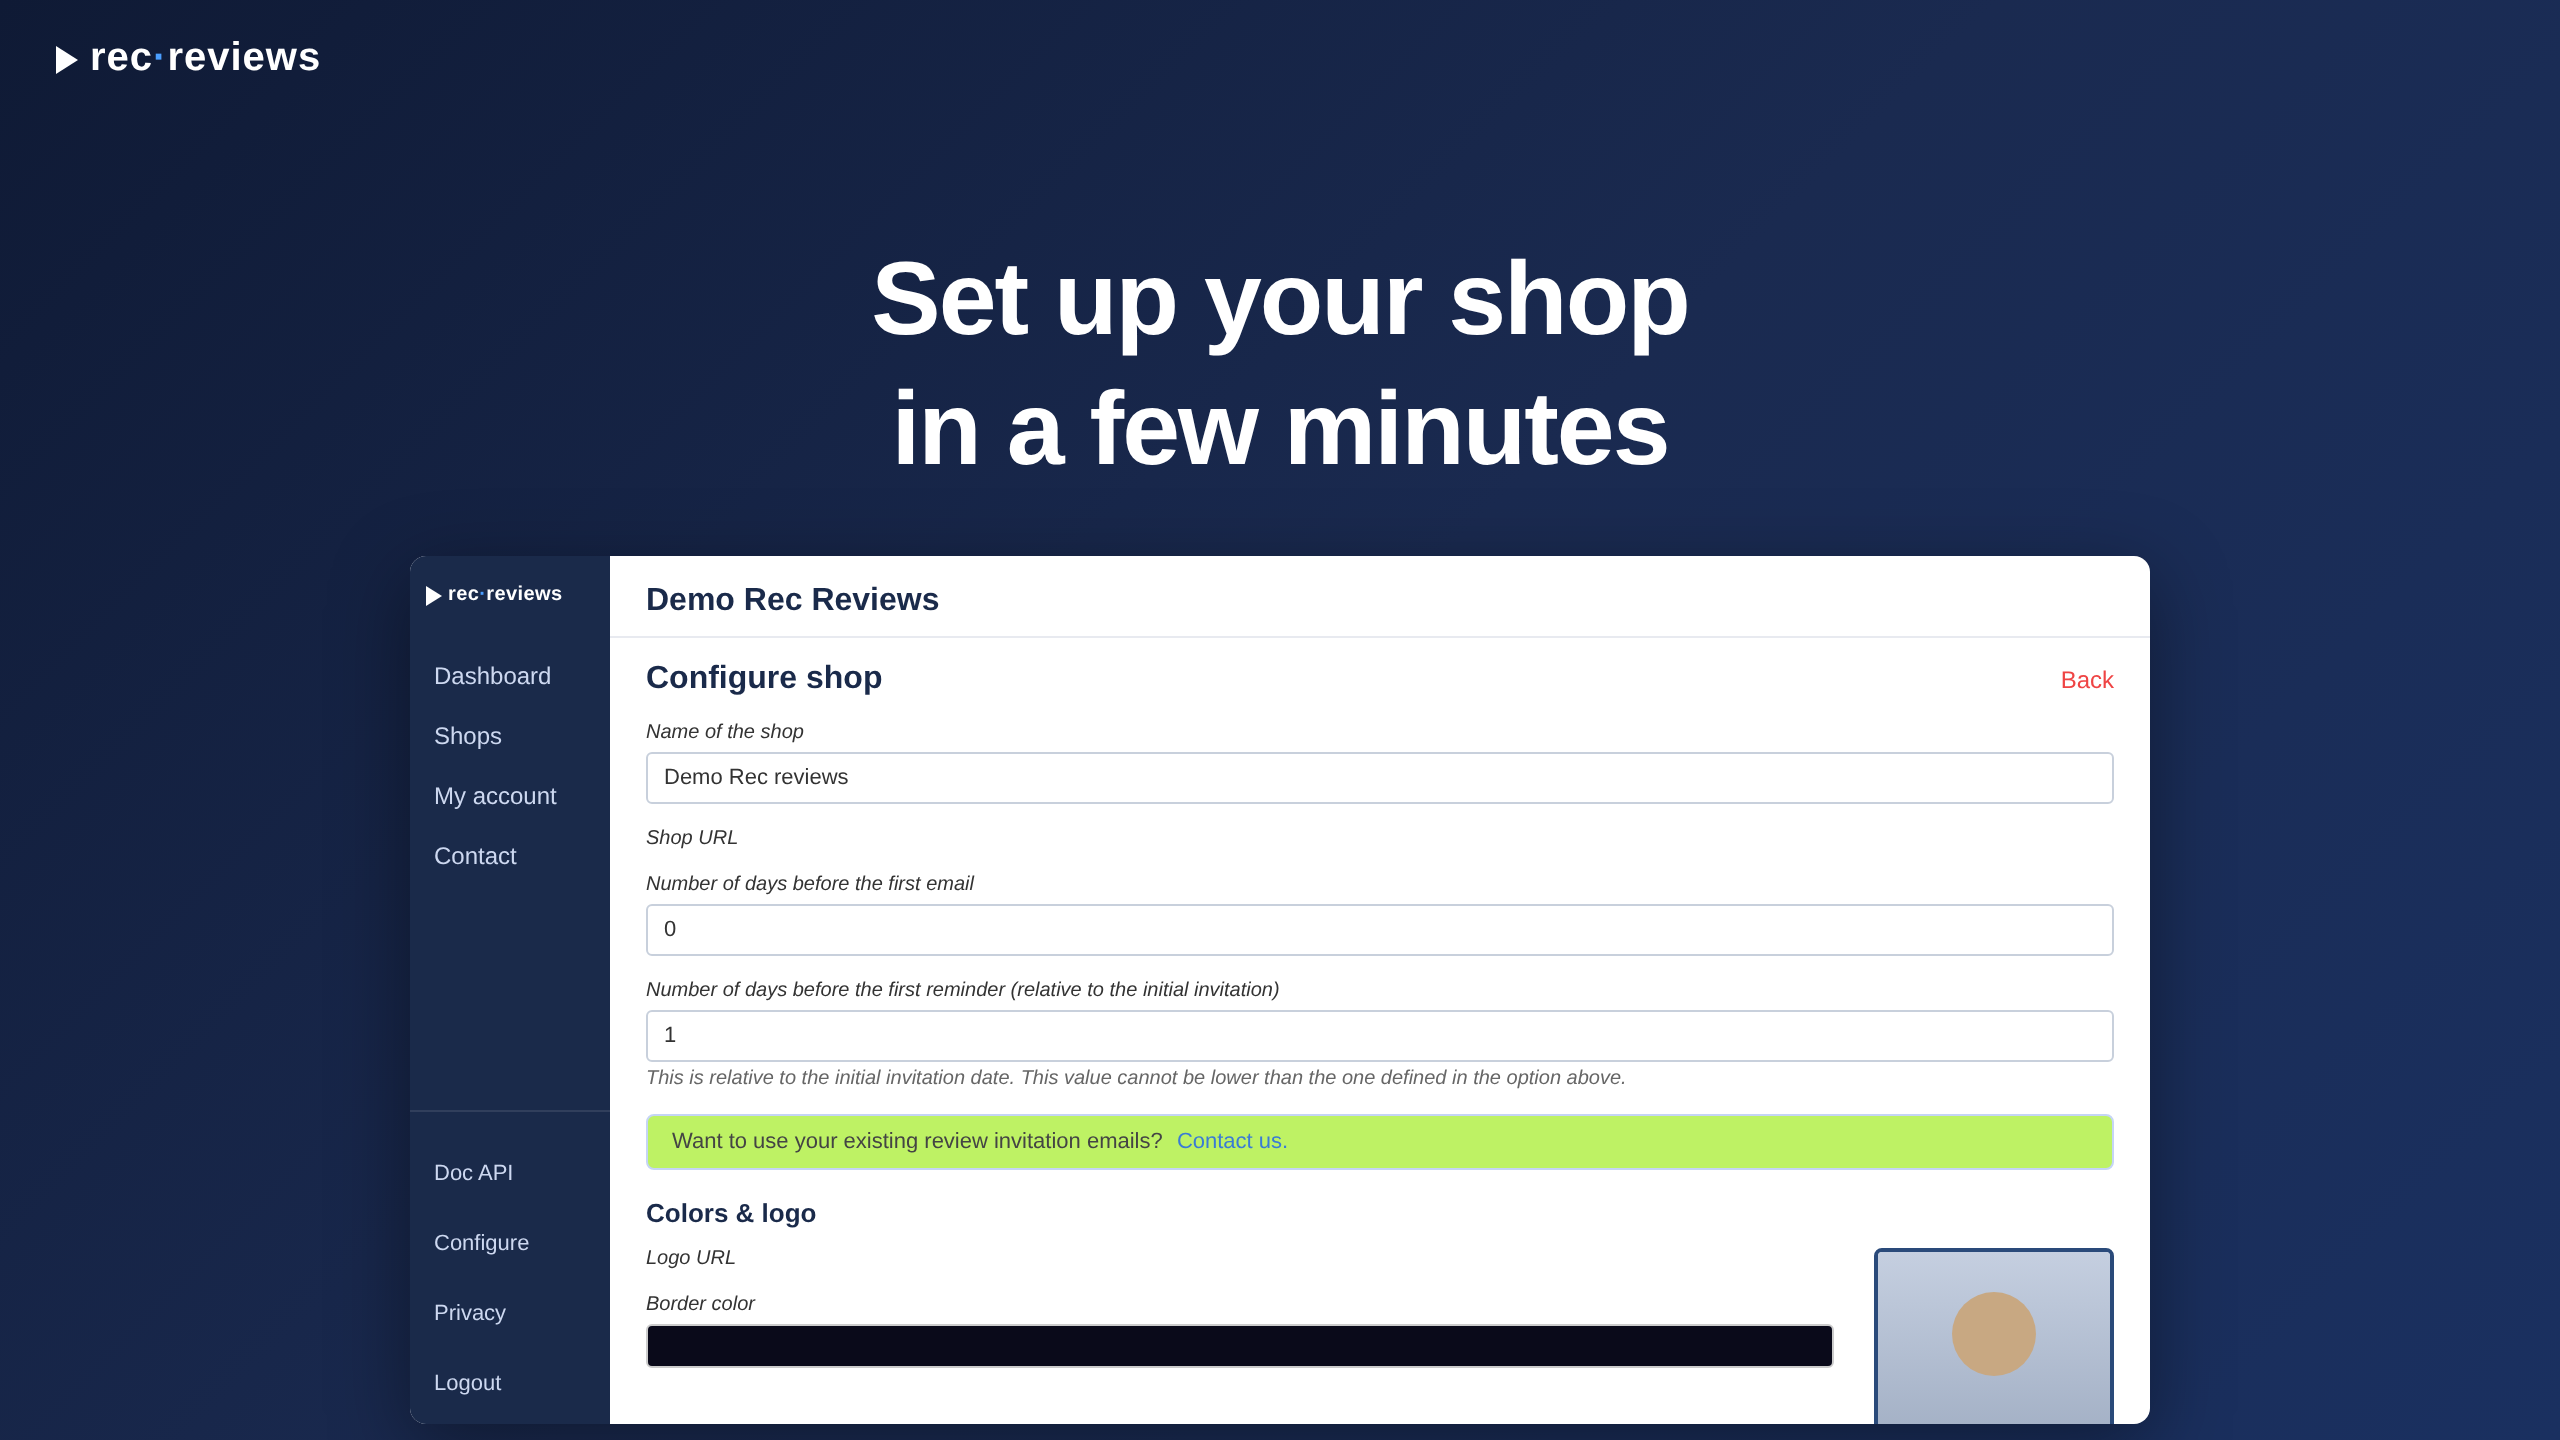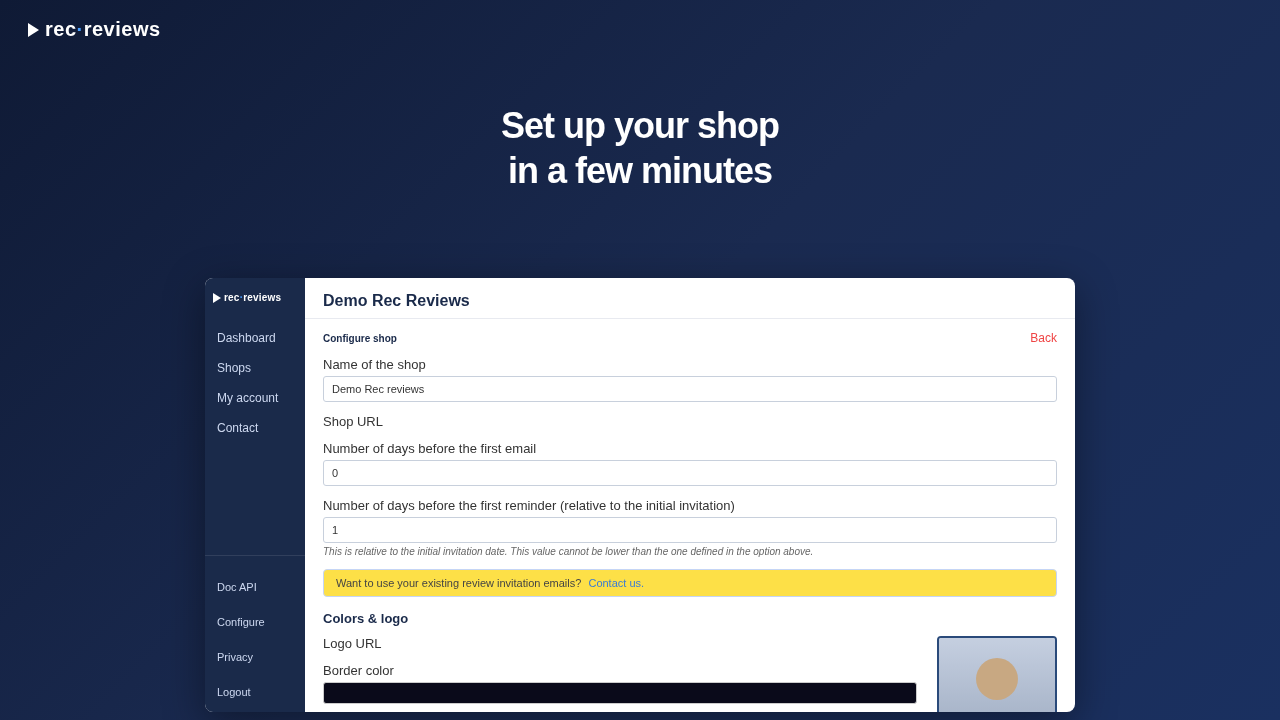--- a/index.html
+++ b/index.html
@@ -31,25 +31,25 @@
       font-weight: bold;
       letter-spacing: 0.5px;
     }
     .logo-dot {
       color: #4a9eff;
     }
 
     
     .hero-text {
       position: absolute;
-      top: 103px;
+      top: 118px;
       left: 0; right: 0;
       text-align: center;
       color: #fff;
-      font-size: 36px;
+      font-size: 52px;
       font-weight: 700;
       line-height: 1.25;
       letter-spacing: -1px;
     }
 
     
     .app-window {
       position: absolute;
       top: 278px;
       left: 205px;
@@ -119,60 +119,61 @@
       padding: 12px 18px;
     }
     .section-header {
       display: flex;
       align-items: center;
       justify-content: space-between;
       margin-bottom: 12px;
     }
     .section-title {
       color: #1a2a4a;
-      font-size: 10px;
+      font-size: 16px;
       font-weight: 600;
     }
     .back-link {
       color: #ef4444;
       font-size: 12px;
       cursor: pointer;
       text-decoration: none;
     }
 
     
     .form-group {
       margin-bottom: 12px;
     }
     .form-label {
       display: block;
-      font-size: 13px;
+      font-size: 10px;
       color: #333;
       margin-bottom: 4px;
+      font-style: italic;
     }
     .form-input {
       width: 100%;
       border: 1px solid #c8d0dc;
       border-radius: 3px;
       padding: 6px 8px;
       font-size: 11px;
       color: #333;
       background: #fff;
       outline: none;
     }
 
     .helper-text {
       font-size: 10px;
       color: #666;
       margin-top: 3px;
       font-style: italic;
     }
 
     .info-banner {
-      background: #fde047;
+      background: #bef264;
       border: 1px solid #c5d5f5;
       border-radius: 4px;
       padding: 7px 12px;
       font-size: 11px;
       color: #444;
       margin-bottom: 14px;
     }
     .info-banner a {
       color: #3a7bd5;
       text-decoration: none;

